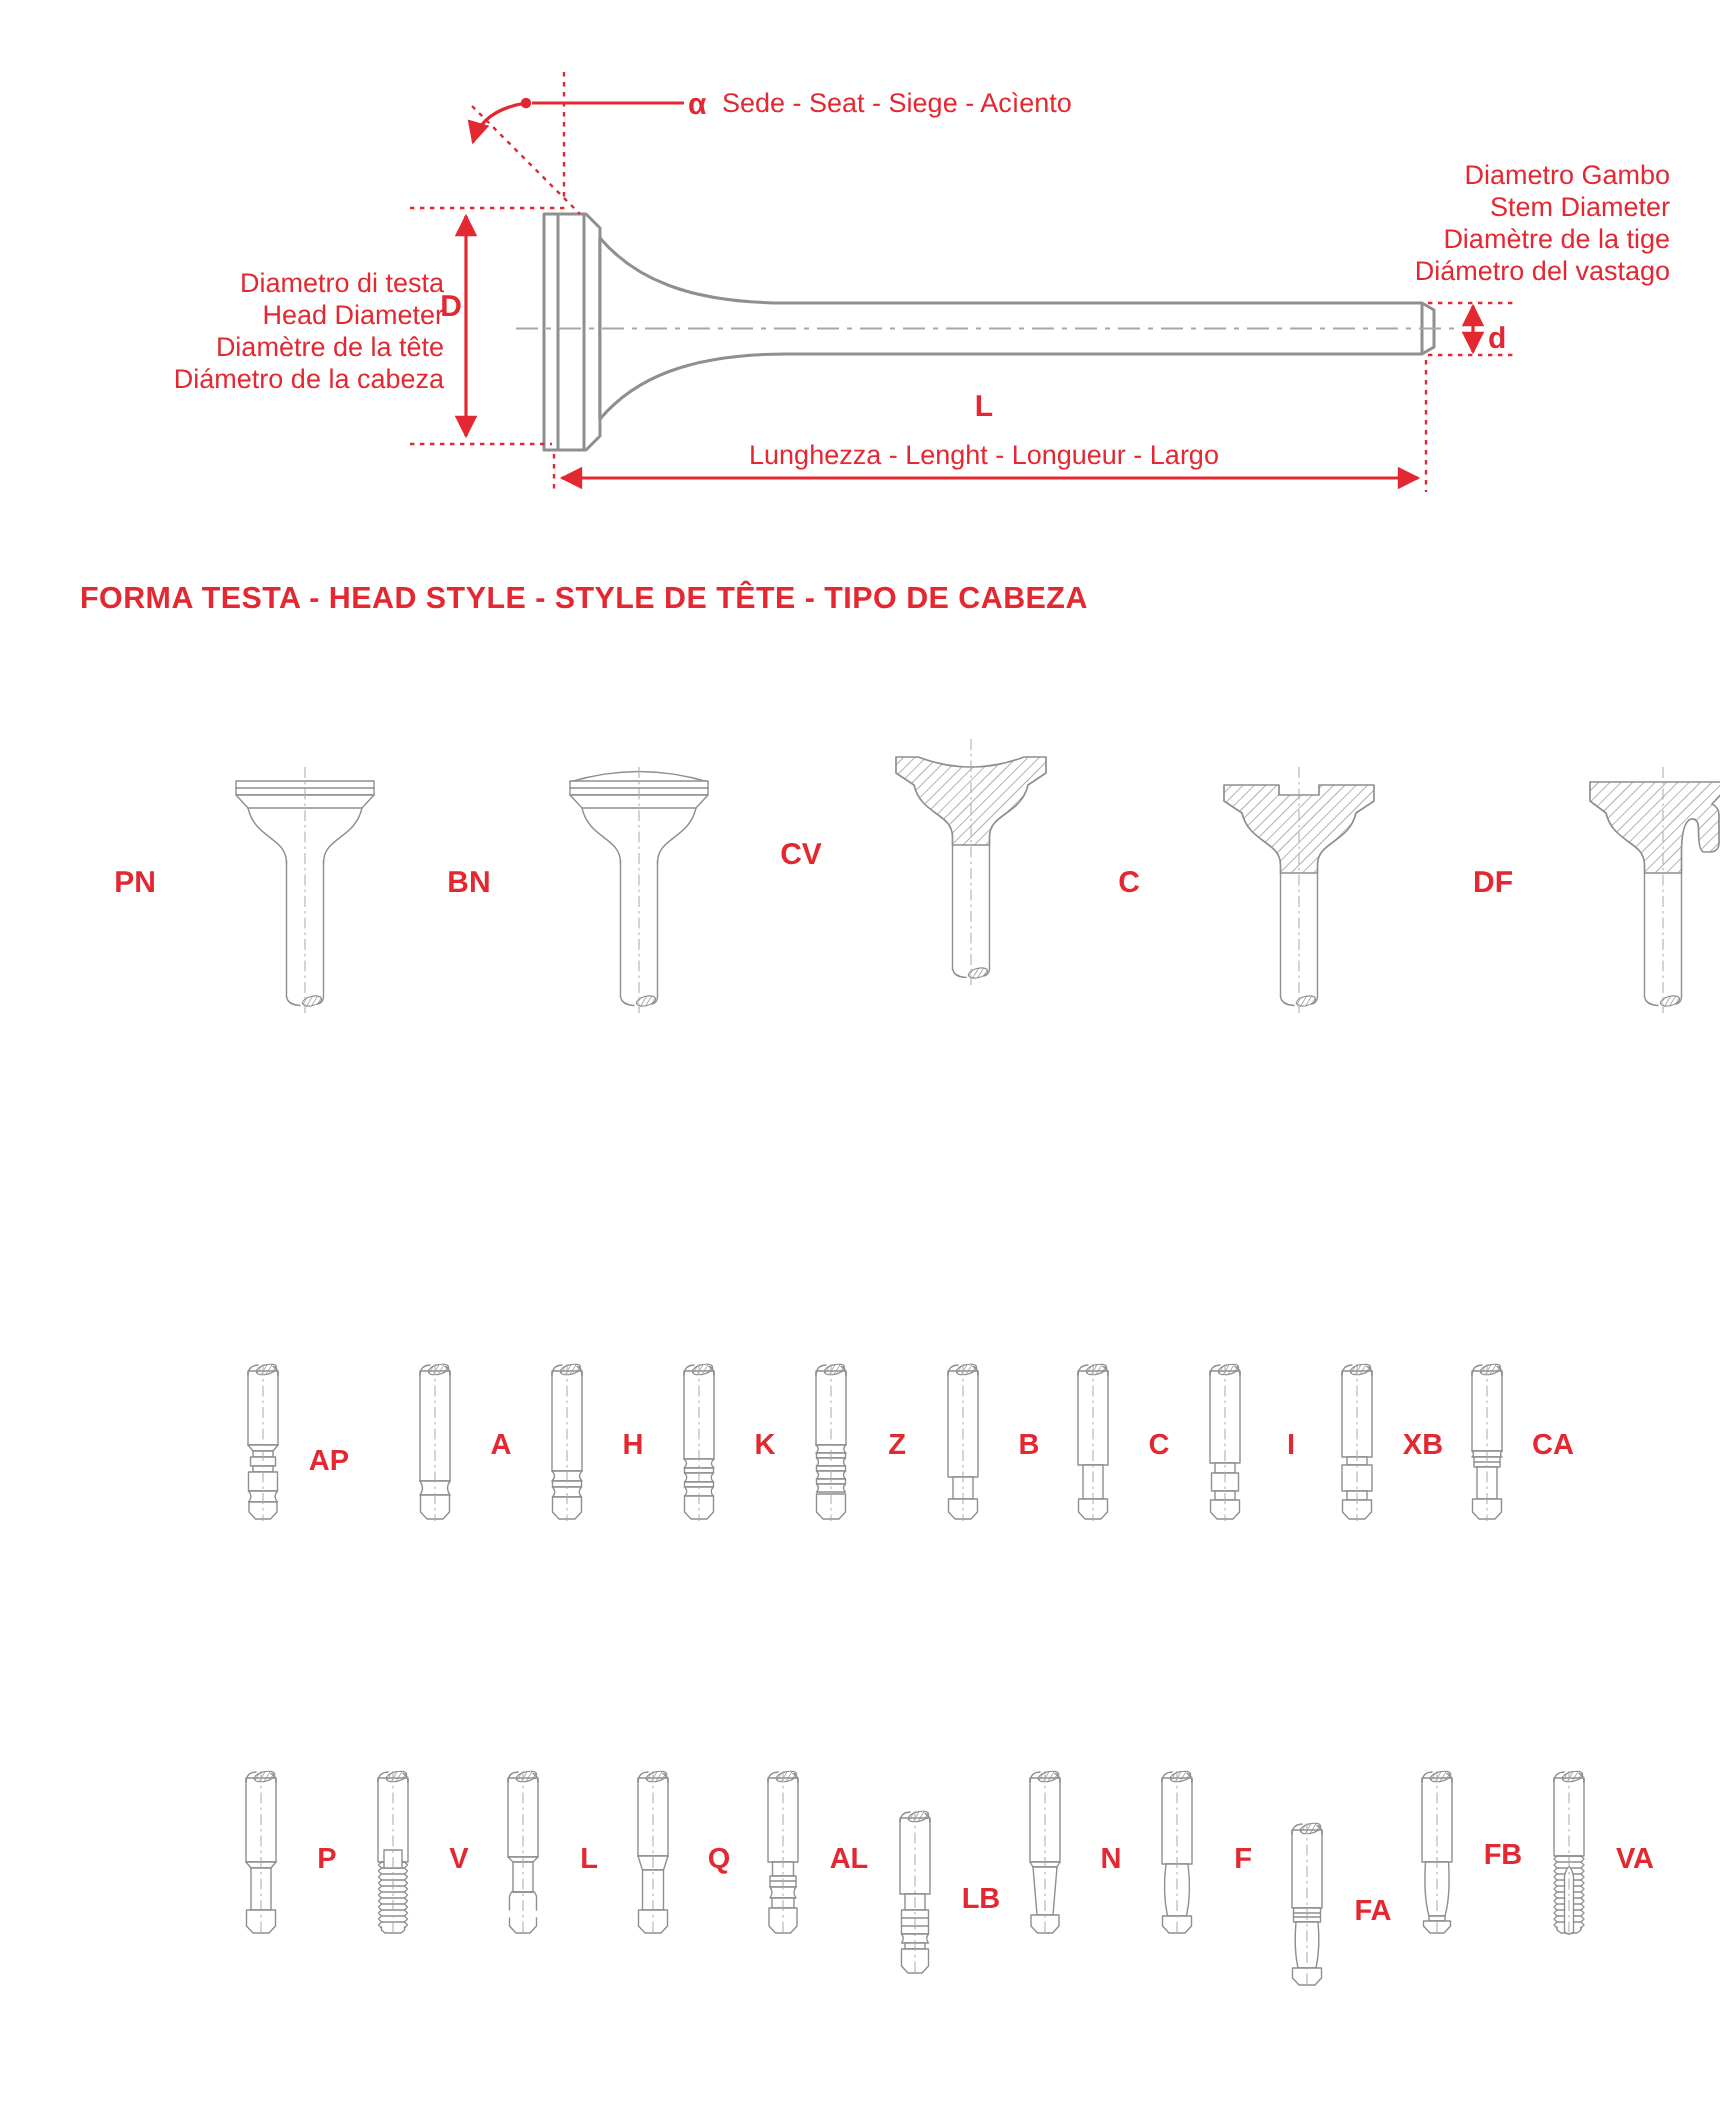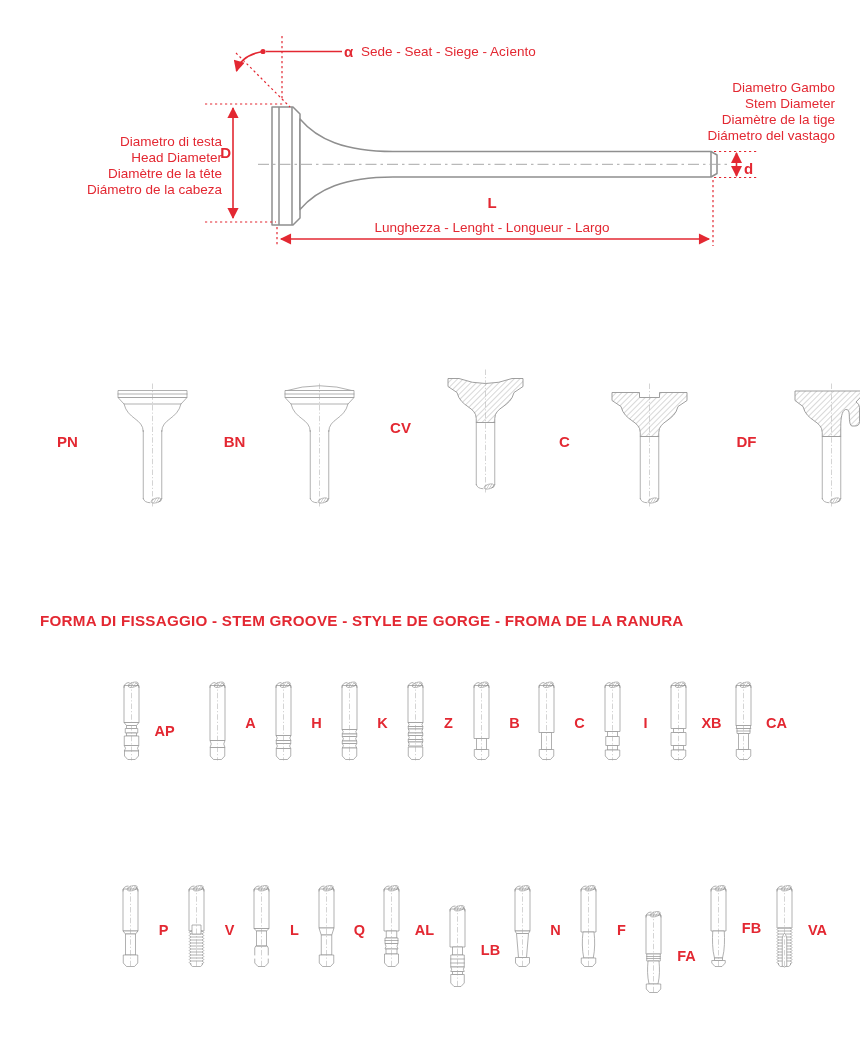--- a/index.html
+++ b/index.html
@@ -78,20 +78,21 @@
     <text class="rb" text-anchor="end" x="231" y="158">D</text>
     <text class="rt" text-anchor="end" x="835" y="92">Diametro Gambo</text>
     <text class="rt" text-anchor="end" x="835" y="108">Stem Diameter</text>
     <text class="rt" text-anchor="end" x="835" y="124">Diamètre de la tige</text>
     <text class="rt" text-anchor="end" x="835" y="140">Diámetro del vastago</text>
     <text class="rb" x="744" y="174">d</text>
     <text class="rb" text-anchor="middle" x="492" y="208">L</text>
     <text class="rt" text-anchor="middle" x="492" y="232">Lunghezza - Lenght - Longueur - Largo</text>
   </svg>
 
+  <div class="sec-title" style="top:291px">FORMA TESTA - HEAD STYLE - STYLE DE TÊTE - TIPO DE CABEZA</div>
   <div id="heads">
       <div class="fig" style="left:25px;top:314px;width:170px">
         <div class="flabel" style="width:170px">PN</div>
         <svg width="170" height="258" viewBox="0 0 170 258">
           <rect x="16" y="24" width="138" height="14" class="g"></rect>
           <line class="gn" x1="16" y1="31" x2="154" y2="31"></line>
           <path class="g" d="M16,38 L154,38 L142,51 L28,51 Z"></path>
           <path class="gn" d="M28,51 C35,82 66.5,80 66.5,106"></path>
           <path class="gn" d="M142,51 C135,82 103.5,80 103.5,106"></path>
           <line class="gn" x1="66.5" y1="104" x2="66.5" y2="240"></line>
@@ -150,21 +151,20 @@
           <line class="gn" x1="66.5" y1="116" x2="66.5" y2="240"></line>
           <line class="gn" x1="103.5" y1="116" x2="103.5" y2="240"></line>
           <path class="gn" d="M66.5,240 Q68,248 80,248.5"></path>
           <path class="gn" d="M103.5,240 Q103,246.5 97.5,247"></path>
           <ellipse cx="92" cy="244" rx="10" ry="4.6" transform="rotate(-14 92 244)" class="ge"></ellipse>
           <line class="cl" x1="85" y1="10" x2="85" y2="256"></line>
         </svg>
       </div>
     </div>
 
-  <div class="sec-title" style="top:612px">FORMA DI FISSAGGIO - STEM GROOVE - STYLE DE GORGE - FROMA DE LA RANURA</div>
   <div id="grooves1">
       <div class="fig" style="left:115px;top:640px;width:66px">
         <svg width="66" height="162" viewBox="0 0 66 162">
           <rect x="18" y="10" width="30" height="74" class="g"></rect>
           <path class="g" d="M18,84 L48,84 L43,90 L23,90 Z"></path>
           <rect x="23" y="90" width="20" height="6" class="g"></rect>
           <rect x="20.5" y="96" width="25" height="9" class="g"></rect>
           <rect x="23" y="105" width="20" height="6" class="g"></rect>
           <rect x="18.5" y="111" width="29" height="19" class="g"></rect>
           <path class="g" d="M18.5,130 Q23.5,135.5 18.5,141 L47.5,141 Q42.5,135.5 47.5,130 Z"></path>

